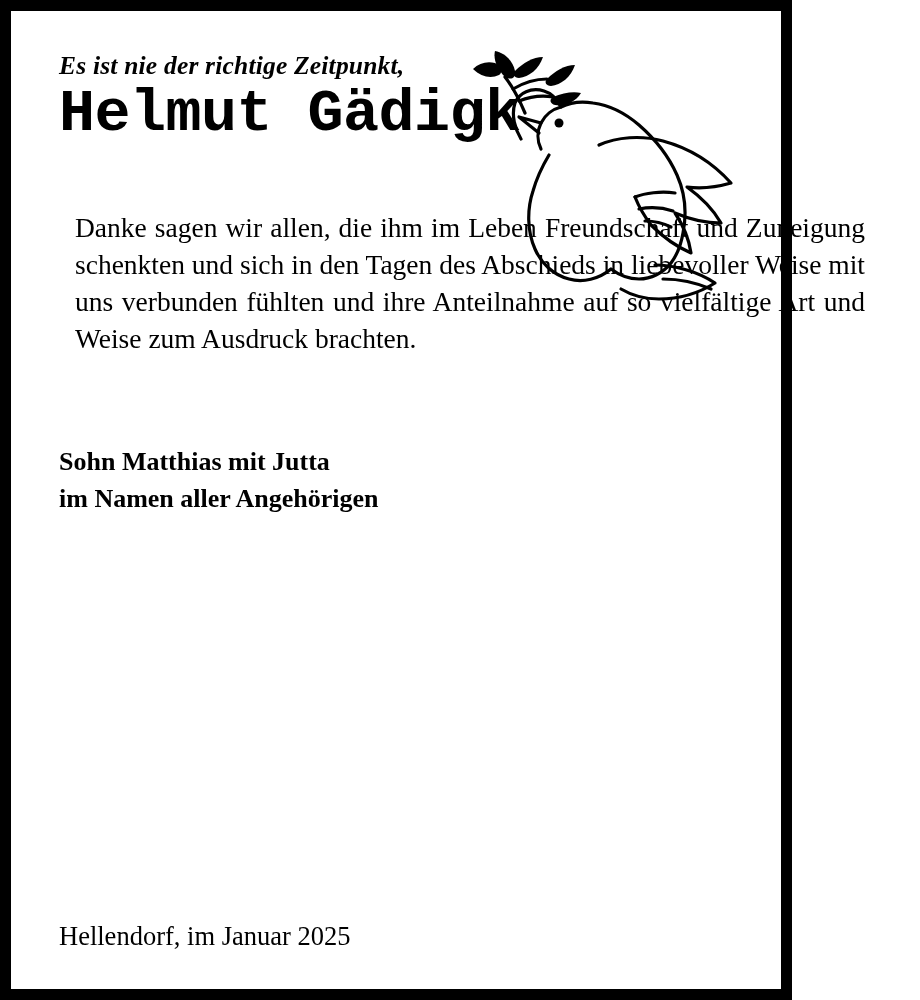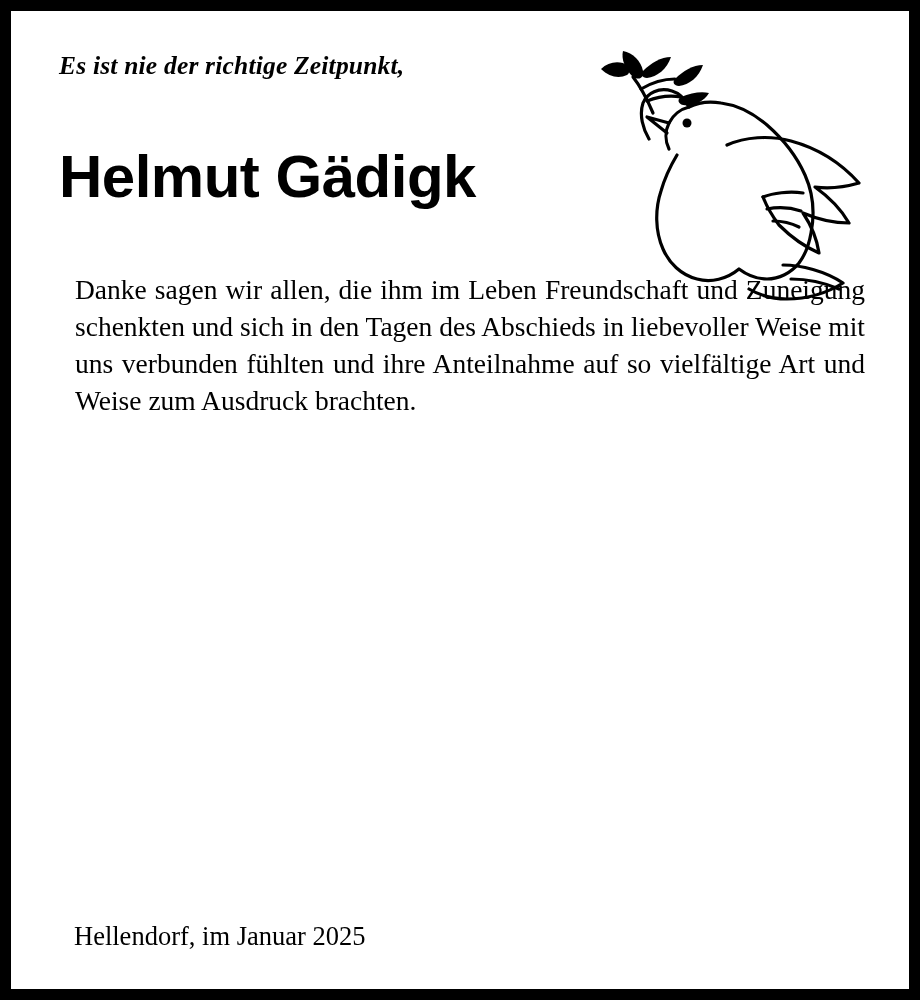--- a/index.html
+++ b/index.html
@@ -9,21 +9,21 @@
   }
   body {
     width: 920px;
     height: 1000px;
     font-family: "Liberation Serif", serif;
     color: #000000;
     overflow: hidden;
   }
   .notice-outer {
     box-sizing: border-box;
-    width: 920px;
+    width: 792px;
     height: 1000px;
     background: #000000;
     padding: 8px;
   }
   .notice-inner {
     box-sizing: border-box;
     width: 100%;
     height: 100%;
     background: #ffffff;
     border: 3px solid #000000;
@@ -48,22 +48,21 @@
     right: 32px;
     width: 300px;
     height: 280px;
   }
   .dove svg {
     display: block;
     width: 300px;
     height: 280px;
   }
   .name {
-    margin-top: 62px;
-    font-family: Liberation Sans, sans-serif;
+    font-family: Liberation Mono, monospace;
     font-weight: 700;
     font-size: 60px;
     line-height: 1.05;
     letter-spacing: -0.5px;
   }
   .body-text {
     margin-top: 64px;
     font-size: 27.5px;
     line-height: 1.345;
     text-align: justify;
@@ -79,21 +78,21 @@
     margin-top: 0;
   }
   .family {
     margin-top: 86px;
     font-weight: 700;
     font-size: 26px;
     line-height: 1.42;
   }
   .place-date {
     position: absolute;
-    left: 63px;
+    left: 48px;
     bottom: 36px;
     font-size: 26.5px;
     line-height: 1.2;
   }
 </style>
 </head>
 <body>
 
 <div class="notice-outer">
   <div class="notice-inner">
@@ -152,17 +151,21 @@
         </g>
       </svg>
     </div>
 
     <div class="name">Helmut Gädigk</div>
 
     <div class="body-text">
       <p>Danke sagen wir allen, die ihm im Leben Freundschaft und Zuneigung schenkten und sich in den Tagen des Abschieds in liebevoller Weise mit uns verbunden fühlten und ihre Anteilnahme auf so vielfältige Art und Weise zum Ausdruck brachten.</p>
     </div>
 
+    <div class="family">
+      <div>Sohn Matthias mit Jutta</div>
+      <div>im Namen aller Angehörigen</div>
+    </div>
 
     <div class="place-date">Hellendorf, im Januar 2025</div>
 
   </div>
 </div>
 
 </body></html>

